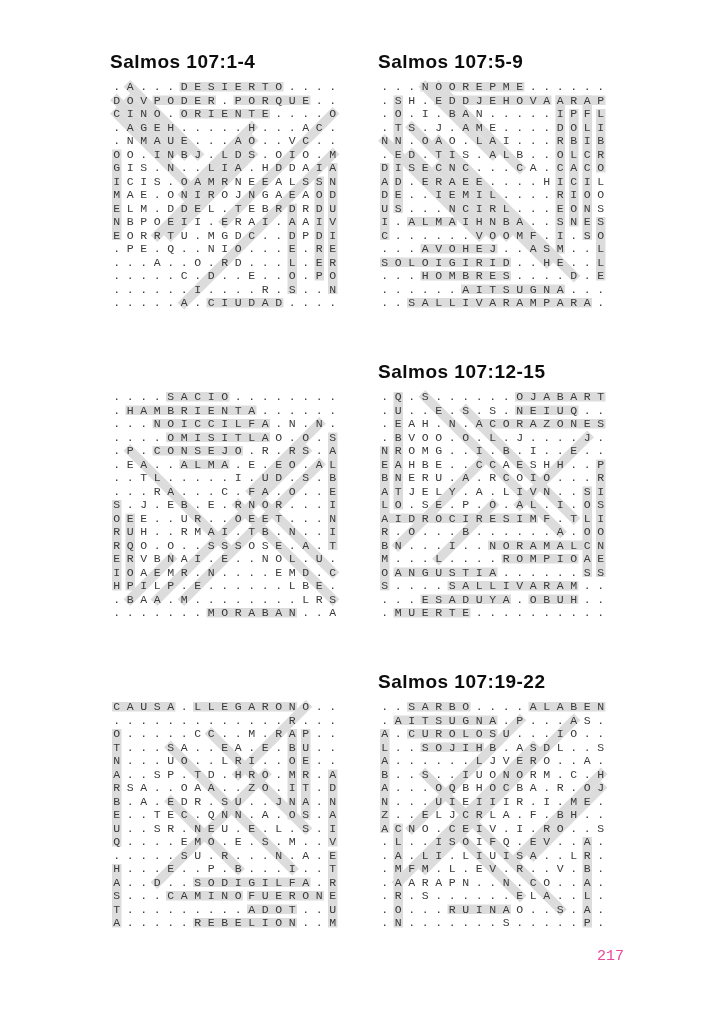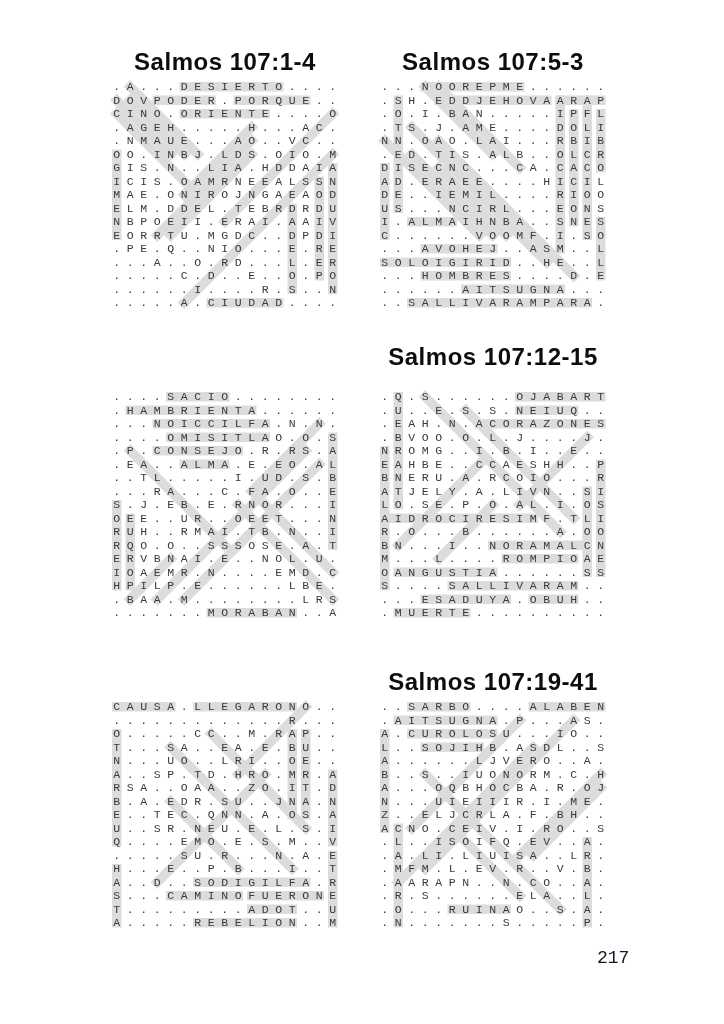--- a/index.html
+++ b/index.html
@@ -1,30 +1,30 @@
 <!DOCTYPE html>
 <html><head>
 <meta charset="utf-8">
 <style>
   html,body{margin:0;padding:0;background:#fff;}
   .page{position:relative;width:724px;height:1024px;background:#ffffff;overflow:hidden;
         font-family:"Liberation Sans",sans-serif;}
-  .title{position:absolute;width:230px;margin:0;text-align:center;
-         font-family:"Liberation Sans",sans-serif;font-size:24px;font-weight:600;
+  .title{position:absolute;width:230px;margin:0;text-align:left;
+         font-family:"Liberation Sans",sans-serif;font-size:19px;font-weight:600;
          letter-spacing:0.5px;color:#0d0d0d;line-height:22px;white-space:nowrap;}
   .board{position:absolute;width:229.5px;height:229.5px;}
   .board svg{position:absolute;left:0;top:0;overflow:visible;}
   .letters{position:absolute;left:0;top:0;display:grid;
            grid-template-columns:repeat(17,13.5px);grid-auto-rows:13.5px;}
   .letters span{display:block;width:13.5px;height:13.5px;text-align:center;
                 line-height:13.5px;font-family:"Liberation Mono","DejaVu Sans Mono",monospace;
                 font-size:11.5px;color:#3a3a3a;}
   .pagenum{position:absolute;left:597px;top:948px;
            font-family:"Liberation Mono","DejaVu Sans Mono",monospace;
-           font-size:18px;color:#0f172a;}
+           font-size:15px;color:#ec4899;}
 </style>
 </head>
 <body>
 
 <div class="page">
 
   <h2 class="title" style="left:110px;top:51px">Salmos 107:1-4</h2>
   <div class="board" style="left:110px;top:80px">
     <svg width="229.5" height="229.5">
         <line x1="74.25" y1="6.75" x2="168.75" y2="6.75" stroke="#dcdcdc" stroke-width="9.5" stroke-linecap="square"></line>
@@ -332,21 +332,21 @@
         <span>D</span>
         <span>A</span>
         <span>D</span>
         <span>.</span>
         <span>.</span>
         <span>.</span>
         <span>.</span>
       </div>
   </div>
 
-  <h2 class="title" style="left:378px;top:51px">Salmos 107:5-3</h2>
+  <h2 class="title" style="left:378px;top:51px">Salmos 107:5-9</h2>
   <div class="board" style="left:378px;top:80px">
     <svg width="229.5" height="229.5">
         <line x1="47.25" y1="6.75" x2="141.75" y2="6.75" stroke="#dcdcdc" stroke-width="9.5" stroke-linecap="square"></line>
         <line x1="60.75" y1="20.25" x2="168.75" y2="20.25" stroke="#dcdcdc" stroke-width="9.5" stroke-linecap="square"></line>
         <line x1="182.25" y1="20.25" x2="222.75" y2="20.25" stroke="#dcdcdc" stroke-width="9.5" stroke-linecap="square"></line>
         <line x1="6.75" y1="87.75" x2="6.75" y2="155.25" stroke="#dcdcdc" stroke-width="9.5" stroke-linecap="square"></line>
         <line x1="20.25" y1="20.25" x2="20.25" y2="128.25" stroke="#dcdcdc" stroke-width="9.5" stroke-linecap="square"></line>
         <line x1="182.25" y1="20.25" x2="182.25" y2="168.75" stroke="#dcdcdc" stroke-width="9.5" stroke-linecap="square"></line>
         <line x1="195.75" y1="33.75" x2="195.75" y2="141.75" stroke="#dcdcdc" stroke-width="9.5" stroke-linecap="square"></line>
         <line x1="209.25" y1="20.25" x2="209.25" y2="155.25" stroke="#dcdcdc" stroke-width="9.5" stroke-linecap="square"></line>
@@ -965,21 +965,21 @@
         <span>A</span>
         <span>B</span>
         <span>A</span>
         <span>N</span>
         <span>.</span>
         <span>.</span>
         <span>A</span>
       </div>
   </div>
 
-  <h2 class="title" style="left:378px;top:346px">Salmos 107:12-15</h2>
+  <h2 class="title" style="left:378px;top:361px">Salmos 107:12-15</h2>
   <div class="board" style="left:378px;top:390px">
     <svg width="229.5" height="229.5">
         <line x1="141.75" y1="6.75" x2="222.75" y2="6.75" stroke="#dcdcdc" stroke-width="9.5" stroke-linecap="square"></line>
         <line x1="141.75" y1="20.25" x2="195.75" y2="20.25" stroke="#dcdcdc" stroke-width="9.5" stroke-linecap="square"></line>
         <line x1="101.25" y1="33.75" x2="222.75" y2="33.75" stroke="#dcdcdc" stroke-width="9.5" stroke-linecap="square"></line>
         <line x1="6.75" y1="128.25" x2="155.25" y2="128.25" stroke="#dcdcdc" stroke-width="9.5" stroke-linecap="square"></line>
         <line x1="114.75" y1="155.25" x2="209.25" y2="155.25" stroke="#dcdcdc" stroke-width="9.5" stroke-linecap="square"></line>
         <line x1="128.25" y1="168.75" x2="195.75" y2="168.75" stroke="#dcdcdc" stroke-width="9.5" stroke-linecap="square"></line>
         <line x1="20.25" y1="182.25" x2="114.75" y2="182.25" stroke="#dcdcdc" stroke-width="9.5" stroke-linecap="square"></line>
         <line x1="74.25" y1="195.75" x2="195.75" y2="195.75" stroke="#dcdcdc" stroke-width="9.5" stroke-linecap="square"></line>
@@ -1597,21 +1597,21 @@
         <span>L</span>
         <span>I</span>
         <span>O</span>
         <span>N</span>
         <span>.</span>
         <span>.</span>
         <span>M</span>
       </div>
   </div>
 
-  <h2 class="title" style="left:378px;top:671px">Salmos 107:19-41</h2>
+  <h2 class="title" style="left:378px;top:671px">Salmos 107:19-22</h2>
   <div class="board" style="left:378px;top:700px">
     <svg width="229.5" height="229.5">
         <line x1="33.75" y1="6.75" x2="87.75" y2="6.75" stroke="#dcdcdc" stroke-width="9.5" stroke-linecap="square"></line>
         <line x1="155.25" y1="6.75" x2="222.75" y2="6.75" stroke="#dcdcdc" stroke-width="9.5" stroke-linecap="square"></line>
         <line x1="20.25" y1="20.25" x2="114.75" y2="20.25" stroke="#dcdcdc" stroke-width="9.5" stroke-linecap="square"></line>
         <line x1="33.75" y1="33.75" x2="114.75" y2="33.75" stroke="#dcdcdc" stroke-width="9.5" stroke-linecap="square"></line>
         <line x1="47.25" y1="47.25" x2="101.25" y2="47.25" stroke="#dcdcdc" stroke-width="9.5" stroke-linecap="square"></line>
         <line x1="74.25" y1="209.25" x2="128.25" y2="209.25" stroke="#dcdcdc" stroke-width="9.5" stroke-linecap="square"></line>
         <line x1="6.75" y1="33.75" x2="6.75" y2="128.25" stroke="#dcdcdc" stroke-width="9.5" stroke-linecap="square"></line>
         <line x1="20.25" y1="128.25" x2="20.25" y2="222.75" stroke="#dcdcdc" stroke-width="9.5" stroke-linecap="square"></line>

